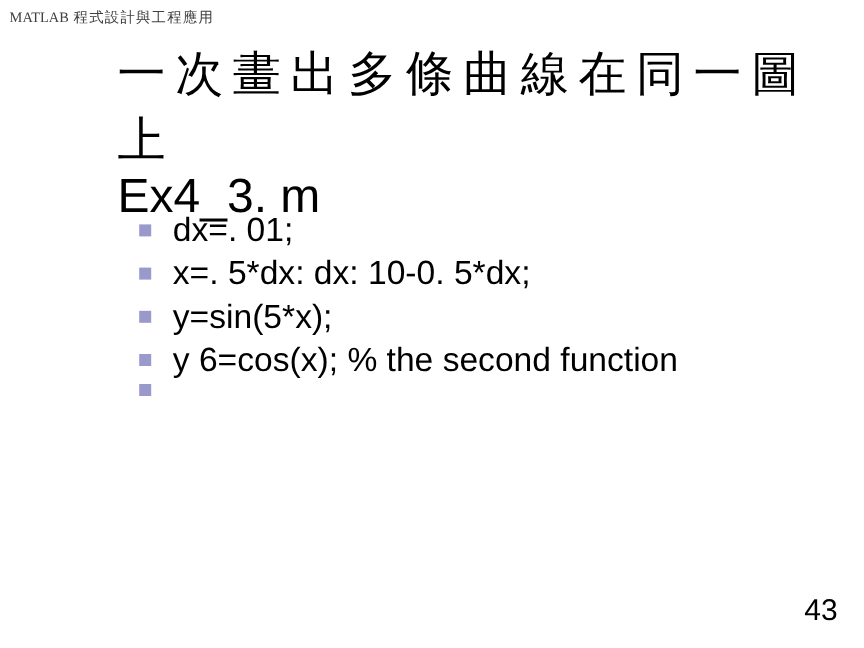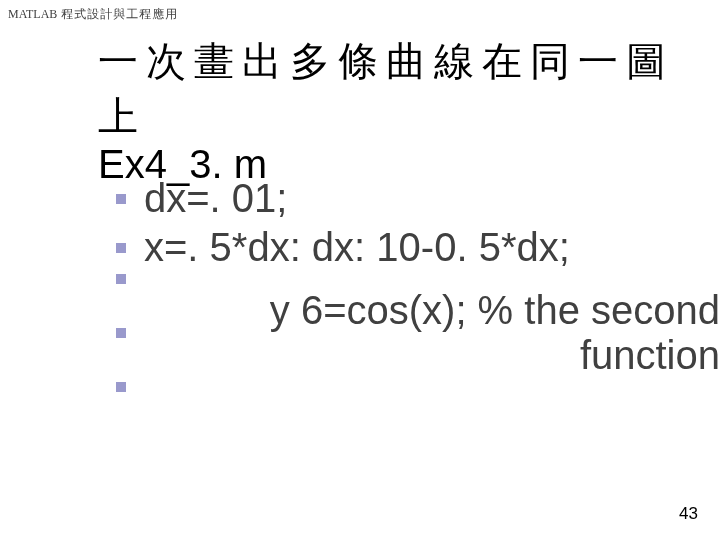--- a/index.html
+++ b/index.html
@@ -54,30 +54,30 @@
   }
   .bullet {
     width: 10px;
     height: 10px;
     background: #9999cc;
     margin-right: 18px;
     flex-shrink: 0;
   }
   .code {
     font-family: Verdana, Arial, sans-serif;
-    font-size: 40px;
-    color: #404040;
+    font-size: 28px;
+    color: #000000;
     text-align: right;
   }
   .pagenum {
     position: absolute;
     bottom: 16px;
     right: 22px;
     font-family: Arial, sans-serif;
-    font-size: 17px;
+    font-size: 25px;
     color: #000;
     text-align: center;
   }
 </style>
 </head>
 <body>
 
 <div class="header">
   <span class="m">MATLAB</span>
   <span>程式設計與工程應用</span>
@@ -92,20 +92,21 @@
   <div class="line">
     <div class="bullet"></div>
     <div class="code">dx=. 01;</div>
   </div>
   <div class="line">
     <div class="bullet"></div>
     <div class="code">x=. 5*dx: dx: 10-0. 5*dx;</div>
   </div>
   <div class="line">
     <div class="bullet"></div>
+    <div class="code">y=sin(5*x);</div>
   </div>
   <div class="line">
     <div class="bullet"></div>
     <div class="code">y 6=cos(x); % the second function</div>
   </div>
   <div class="line">
     <div class="bullet"></div>
   </div>
 </div>
 

